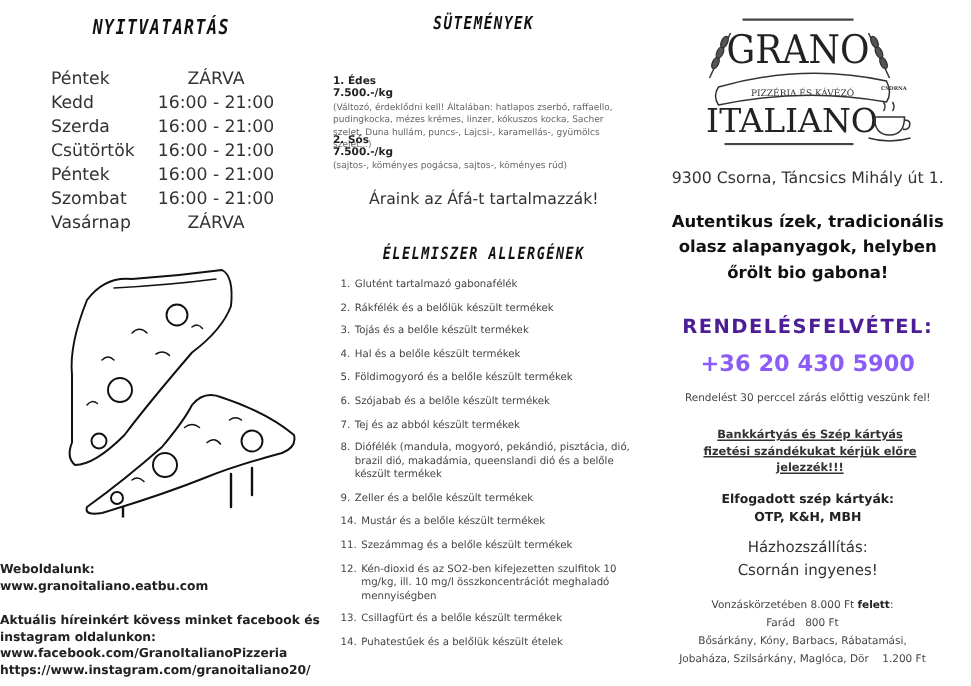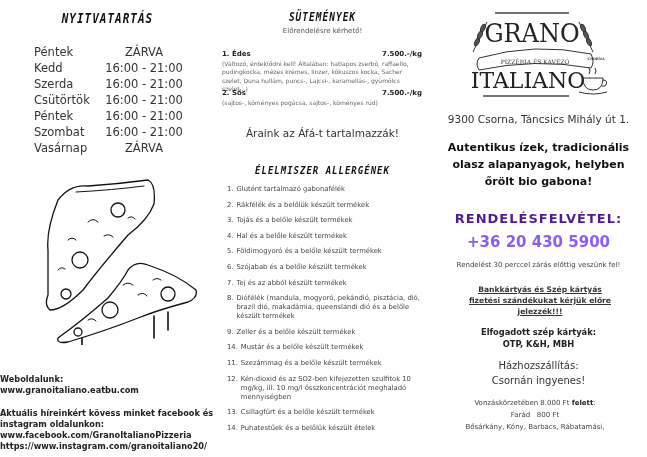--- a/index.html
+++ b/index.html
@@ -27,21 +27,21 @@
   .hours-day { width: 70px; }
   .hours-time { flex: 1; text-align: center; }
   .pizza { position: absolute; top: 170px; left: 28px; width: 170px; height: 175px; }
   .web-block { position: absolute; top: 374px; left: 0; width: 215px; text-align: left; font-size: 8.2px; font-weight: bold; color: #222; line-height: 11px; }
   .web-block .gap { height: 12px; }
 
   
   .sweets-title { position: absolute; top: 11px; left: 0; width: 215px; font-size: 9.5px; }
   .sweets-sub { position: absolute; top: 27px; left: 0; width: 215px; text-align: center; font-size: 7px; color: #555; }
   .sweet { position: absolute; left: 7px; width: 200px; }
-  .sweet-head { display: flex; justify-content: space-between; font-size: 7px; font-weight: bold; color: #222; }
+  .sweet-head { display: flex; justify-content: space-between; font-size: 7px; font-weight: bold; color: #222; flex-direction: column; }
   .sweet-desc { font-size: 6px; color: #666; line-height: 8.3px; margin-top: 2px; }
   .vat { position: absolute; top: 127px; left: 0; width: 215px; text-align: center; font-size: 10.5px; color: #333; }
   .allergen-title { position: absolute; top: 165px; left: 0; width: 215px; font-size: 9px; }
   .allergens { position: absolute; top: 185px; left: 12px; width: 195px; list-style: none; }
   .allergens li { font-size: 6.8px; color: #444; line-height: 9px; margin-bottom: 6.6px; display: flex; }
   .allergens li .num { flex: 0 0 auto; margin-right: 3px; }
 
   
   .logo { position: absolute; top: 12px; left: 465px; width: 150px; height: 85px; }
   .address { position: absolute; top: 113px; left: 430px; width: 217px; text-align: center; font-size: 10.5px; color: #333; }
@@ -114,21 +114,20 @@
     <div class="gap"></div>
     <div>Aktuális híreinkért kövess minket facebook és</div>
     <div>instagram oldalunkon:</div>
     <div>www.facebook.com/GranoItalianoPizzeria</div>
     <div>https://www.instagram.com/granoitaliano20/</div>
   </div>
 </div>
 
 <div class="col col-mid">
   <div class="hand-title sweets-title">SÜTEMÉNYEK</div>
-  <div class="sweets-sub">Előrendelésre kérhető!</div>
 
   <div class="sweet" style="top:50px">
     <div class="sweet-head">
         <span>1. Édes</span>
         <span>7.500.-/kg</span>
       </div>
     <div class="sweet-desc">(Változó, érdeklődni kell! Általában: hatlapos zserbó, raffaello, pudingkocka, mézes krémes, linzer, kókuszos kocka, Sacher szelet, Duna hullám, puncs-, Lajcsi-, karamellás-, gyümölcs szelet...)</div>
   </div>
   <div class="sweet" style="top:89px">
     <div class="sweet-head">
@@ -252,13 +251,14 @@
 
 <div class="delivery">
   <div>Házhozszállítás:</div>
   <div>Csornán ingyenes!</div>
 </div>
 
 <div class="fees">
   <div><span>Vonzáskörzetében 8.000 Ft </span><b>felett</b><span>:</span></div>
   <div style="white-space:pre">Farád   800 Ft</div>
   <div>Bősárkány, Kóny, Barbacs, Rábatamási,</div>
+  <div style="white-space:pre">Jobaháza, Szilsárkány, Maglóca, Dör    1.200 Ft</div>
 </div>
 
 </body></html>

